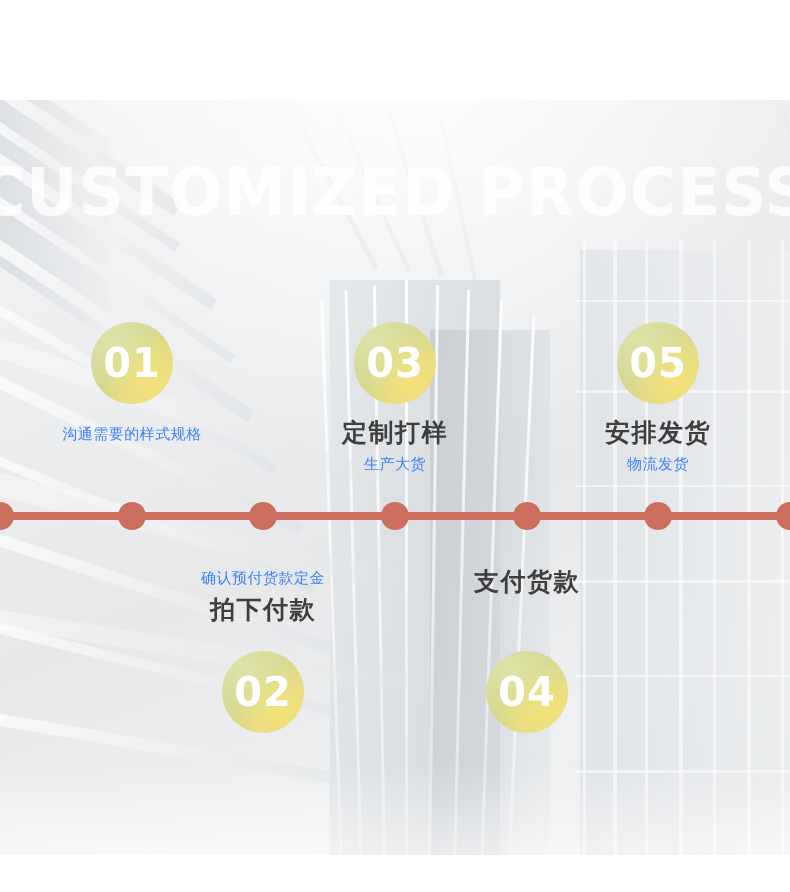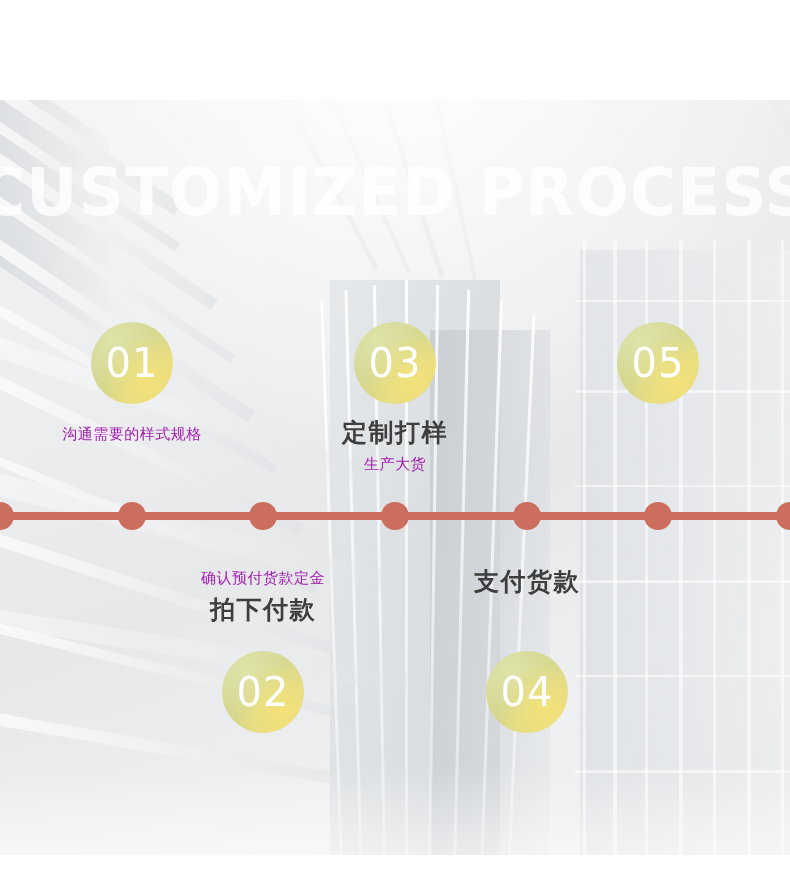--- a/index.html
+++ b/index.html
@@ -38,27 +38,27 @@
   .timeline{position:absolute;left:0;top:512px;width:790px;height:8px;background:#cb6e5d;}
   .dot{position:absolute;width:28px;height:28px;border-radius:50%;background:#cb6e5d;top:502px;margin-left:-14px;}
 
   
   .circle{position:absolute;width:82px;height:82px;border-radius:50%;
     background:
       radial-gradient(circle at 72% 72%,rgba(244,226,120,.95) 0%,rgba(244,226,120,0) 55%),
       radial-gradient(circle at 28% 22%,rgba(224,228,170,.95) 0%,rgba(224,228,170,0) 62%),
       linear-gradient(135deg,#cdd296 0%,#d5d68a 45%,#e3dc86 70%,#ecd97c 100%);
     display:flex;align-items:center;justify-content:center;
-    color:#ffffff;font-size:40px;font-weight:400;letter-spacing:1px;
+    color:#ffffff;font-size:40px;font-weight:700;letter-spacing:1px;
     font-family:"DejaVu Sans","Liberation Sans",sans-serif;margin-left:-41px;}
 
   .step{position:absolute;text-align:center;width:240px;margin-left:-120px;}
   .step .main{font-size:25px;font-weight:700;color:#3e3e3e;letter-spacing:1.5px;line-height:30px;
       font-family:"DejaVu Sans","Liberation Sans",sans-serif;}
-  .step .sub{font-size:15px;color:#a21caf;letter-spacing:.5px;line-height:22px;
+  .step .sub{font-size:15px;color:#3b82f6;letter-spacing:.5px;line-height:22px;
       font-family:"DejaVu Sans","Liberation Sans",sans-serif;}
   .step.up .main{margin-top:0;}
   .step.up .sub{margin-top:5px;}
   .step.down .sub{margin-bottom:6px;}
 </style>
 </head>
 <body>
 
 <div class="stage">
 
@@ -151,20 +151,24 @@
     <span>03</span>
   </div>
   <div class="step up" style="left:395px;top:418px;">
     <div class="main">定制打样</div>
     <div class="sub">生产大货</div>
   </div>
 
   <div class="circle" style="left:658px;top:322px;justify-content:center;">
     <span>05</span>
   </div>
+  <div class="step up" style="left:658px;top:418px;">
+    <div class="main">安排发货</div>
+    <div class="sub">物流发货</div>
+  </div>
 
   <div class="step down" style="left:263px;top:567px;">
     <div class="sub">确认预付货款定金</div>
     <div class="main">拍下付款</div>
   </div>
   <div class="circle" style="left:263px;top:651px;">
     <span>02</span>
   </div>
 
   <div class="step down" style="left:527px;top:567px;">

